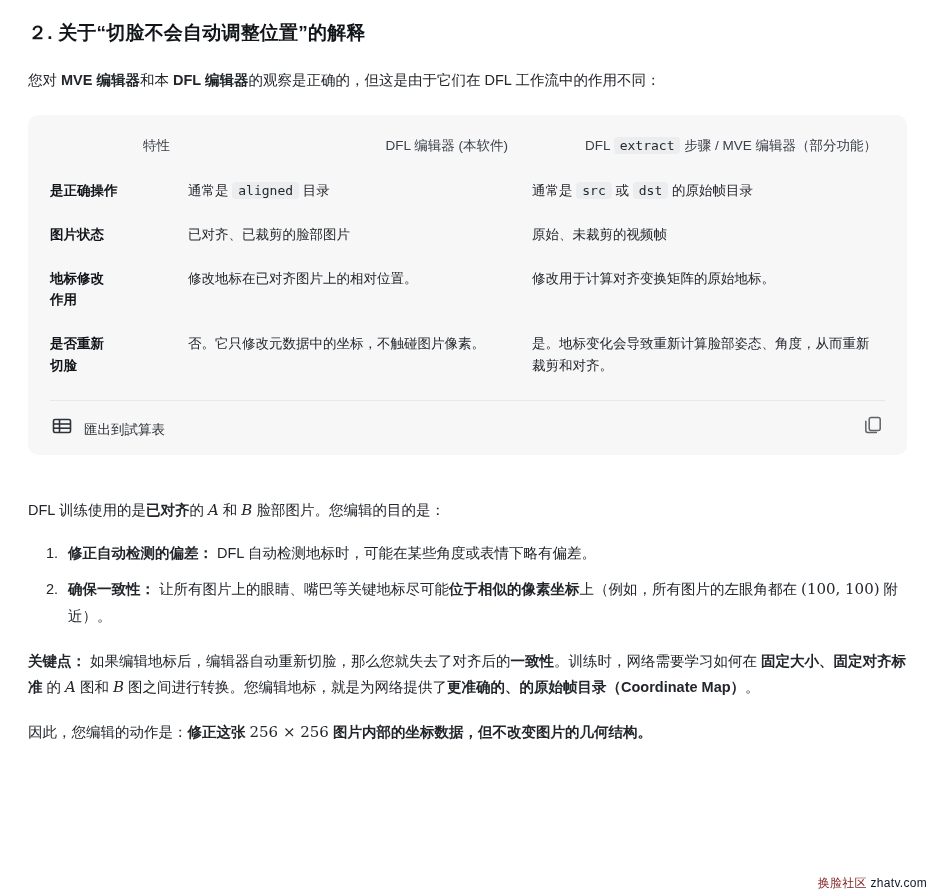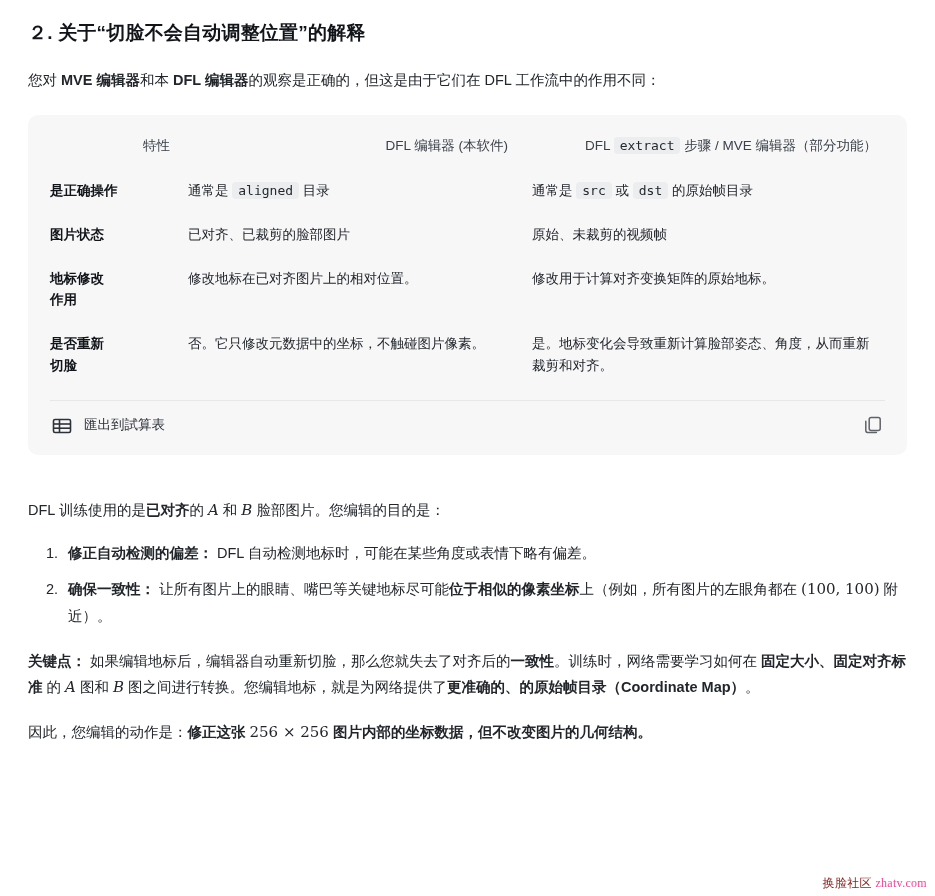--- a/index.html
+++ b/index.html
@@ -98,21 +98,21 @@
   .card-footer {
     display: flex;
     align-items: center;
     justify-content: space-between;
     border-top: 1px solid #e6e7e9;
     margin-top: 12px;
     padding: 14px 2px 16px 2px;
   }
   .export-btn {
     display: flex;
-    align-items: flex-start;
+    align-items: flex-end;
     gap: 12px;
     font-size: 13.5px;
     color: #2d3238;
     cursor: pointer;
     background: none;
     border: none;
     padding: 0;
     font-family: "Liberation Sans", sans-serif;
   }
   .copy-btn {
@@ -152,21 +152,21 @@
 
   .watermark {
     position: absolute;
     right: 8px;
     bottom: 4px;
     font-size: 12px;
     color: #9aa0a6;
     letter-spacing: 0.3px;
   }
   .wm-a { color: #7f1d1d; }
-  .wm-b { color: #ec4899; font-family: Liberation Serif, serif; }
+  .wm-b { color: #0f172a; }
 </style>
 </head>
 <body>
 
 <div class="page">
 
   <h2 class="section-title">２. 关于“切脸不会自动调整位置”的解释</h2>
 
   <p class="lead"><span>您对 </span><span class="bold">MVE 编辑器</span><span>和本 </span><span class="bold">DFL 编辑器</span><span>的观察是正确的，但这是由于它们在 DFL 工作流中的作用不同：</span></p>
 

